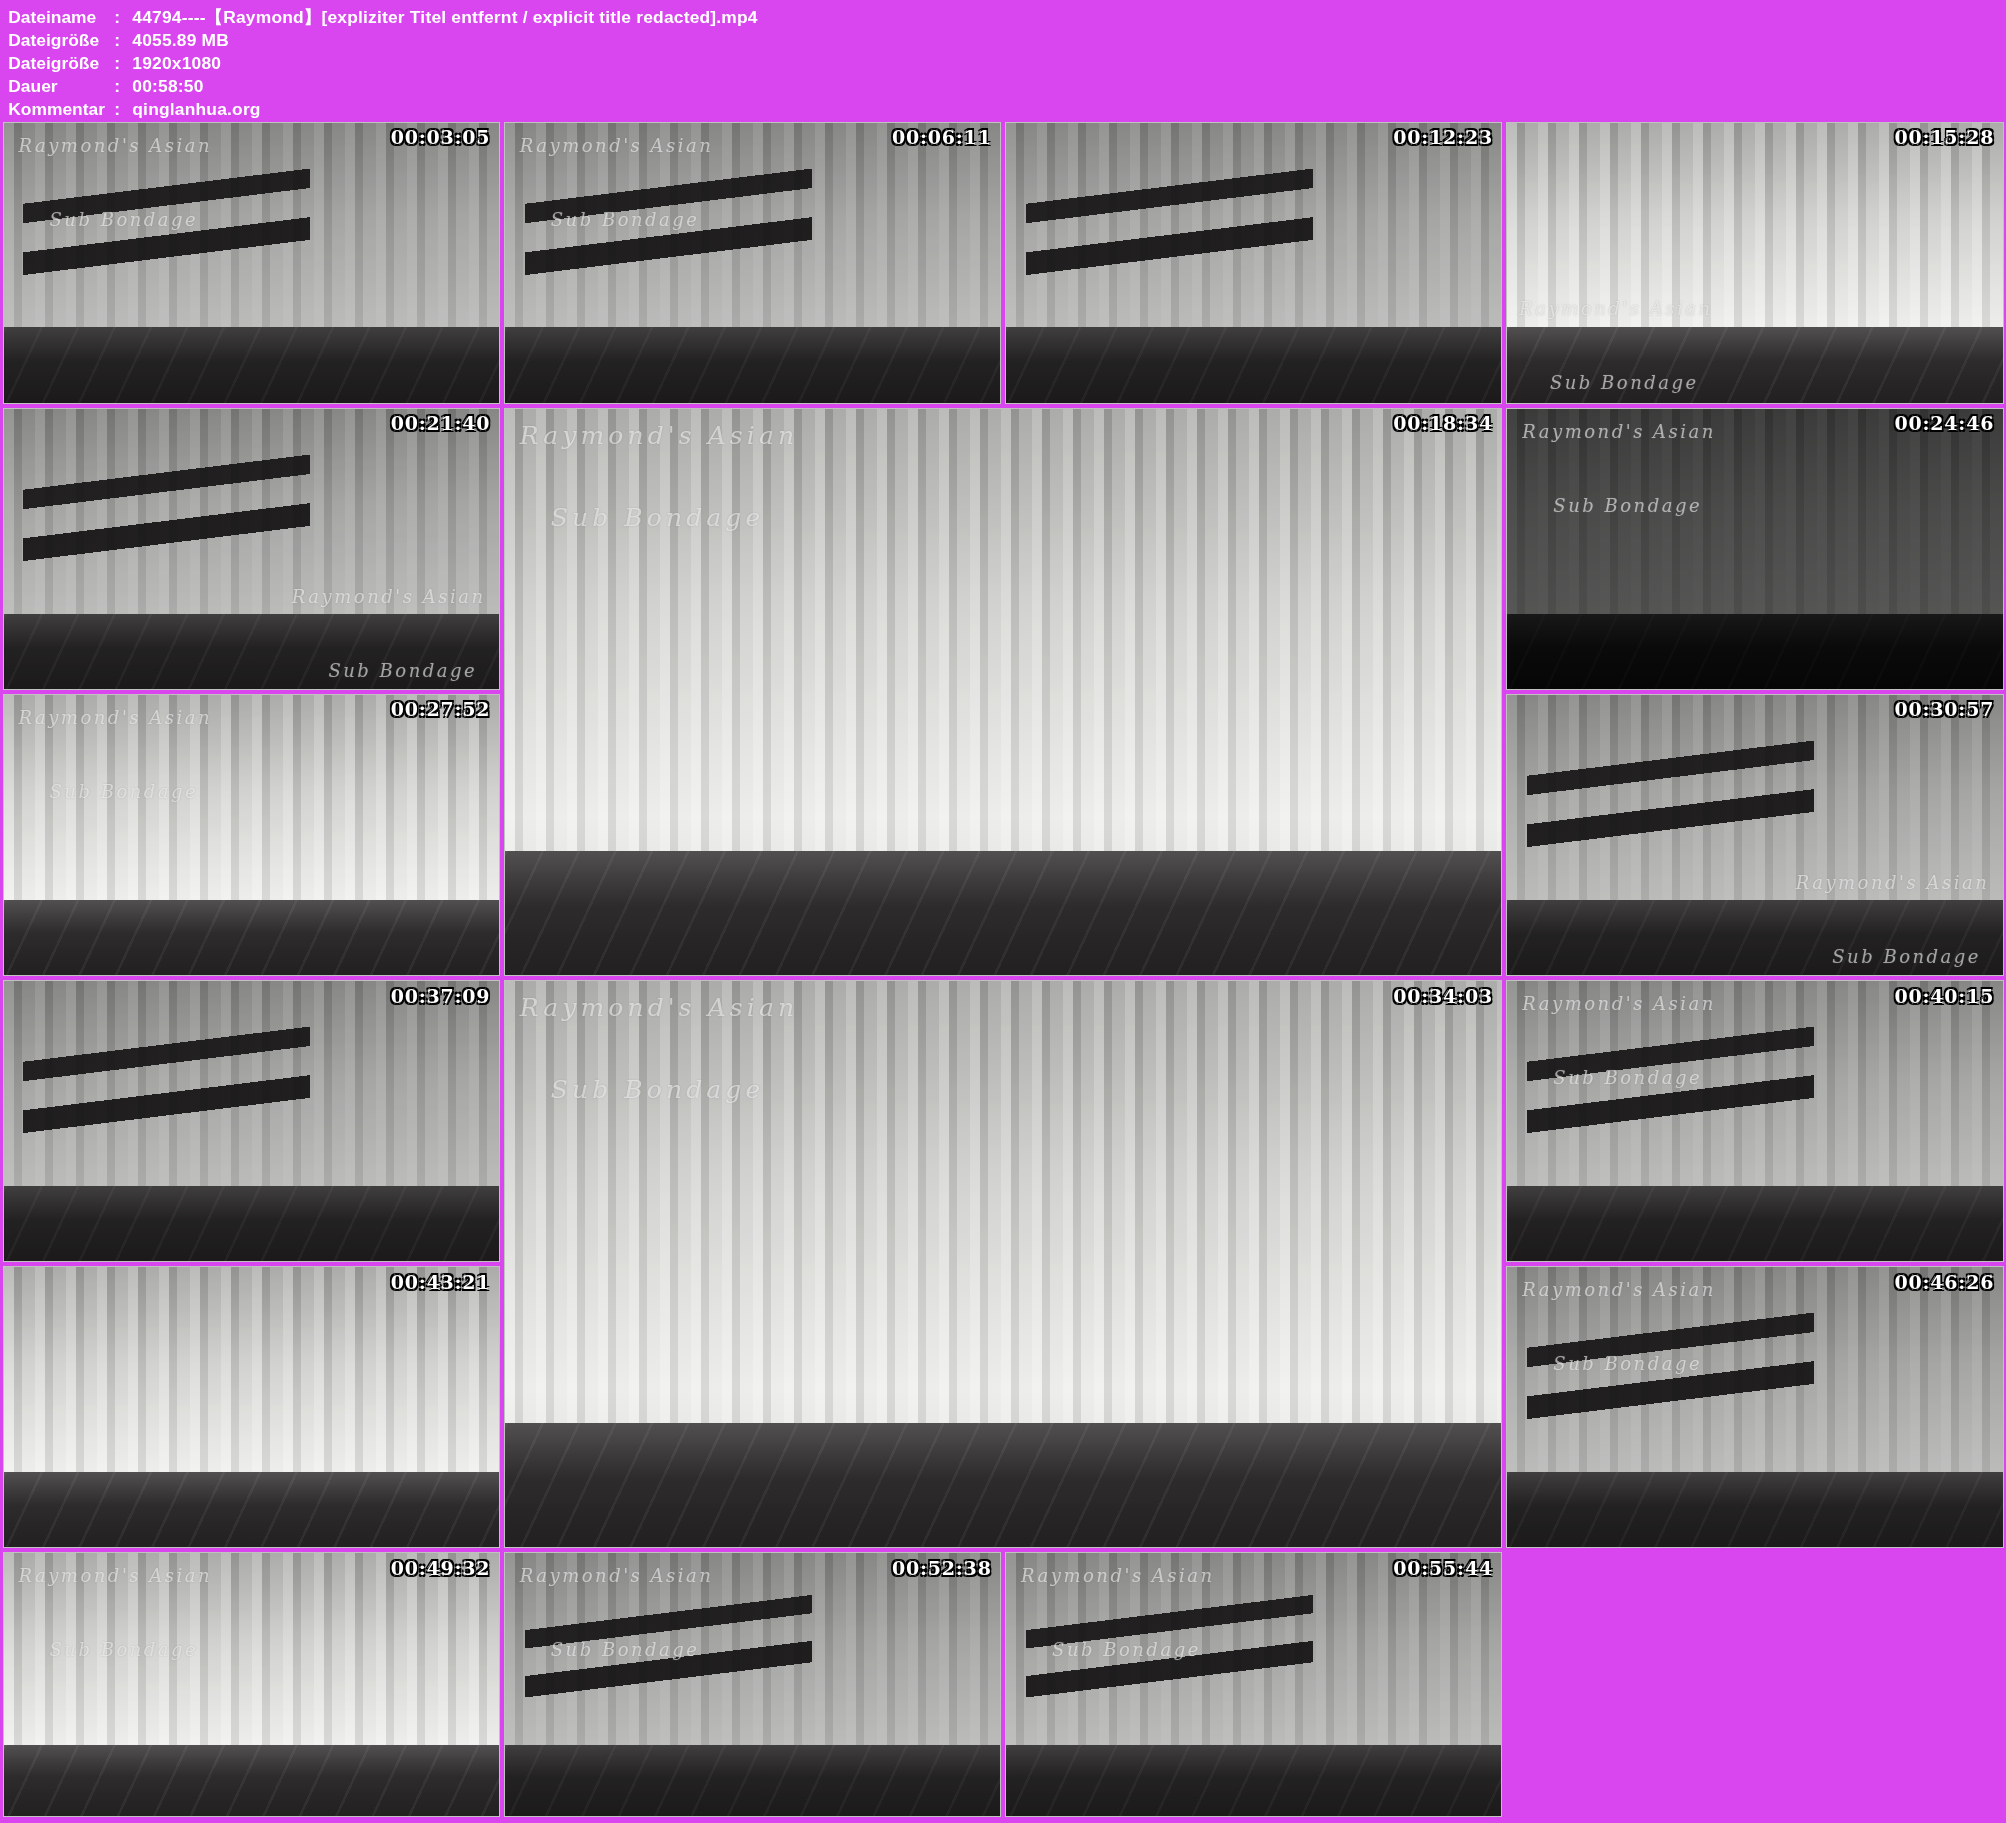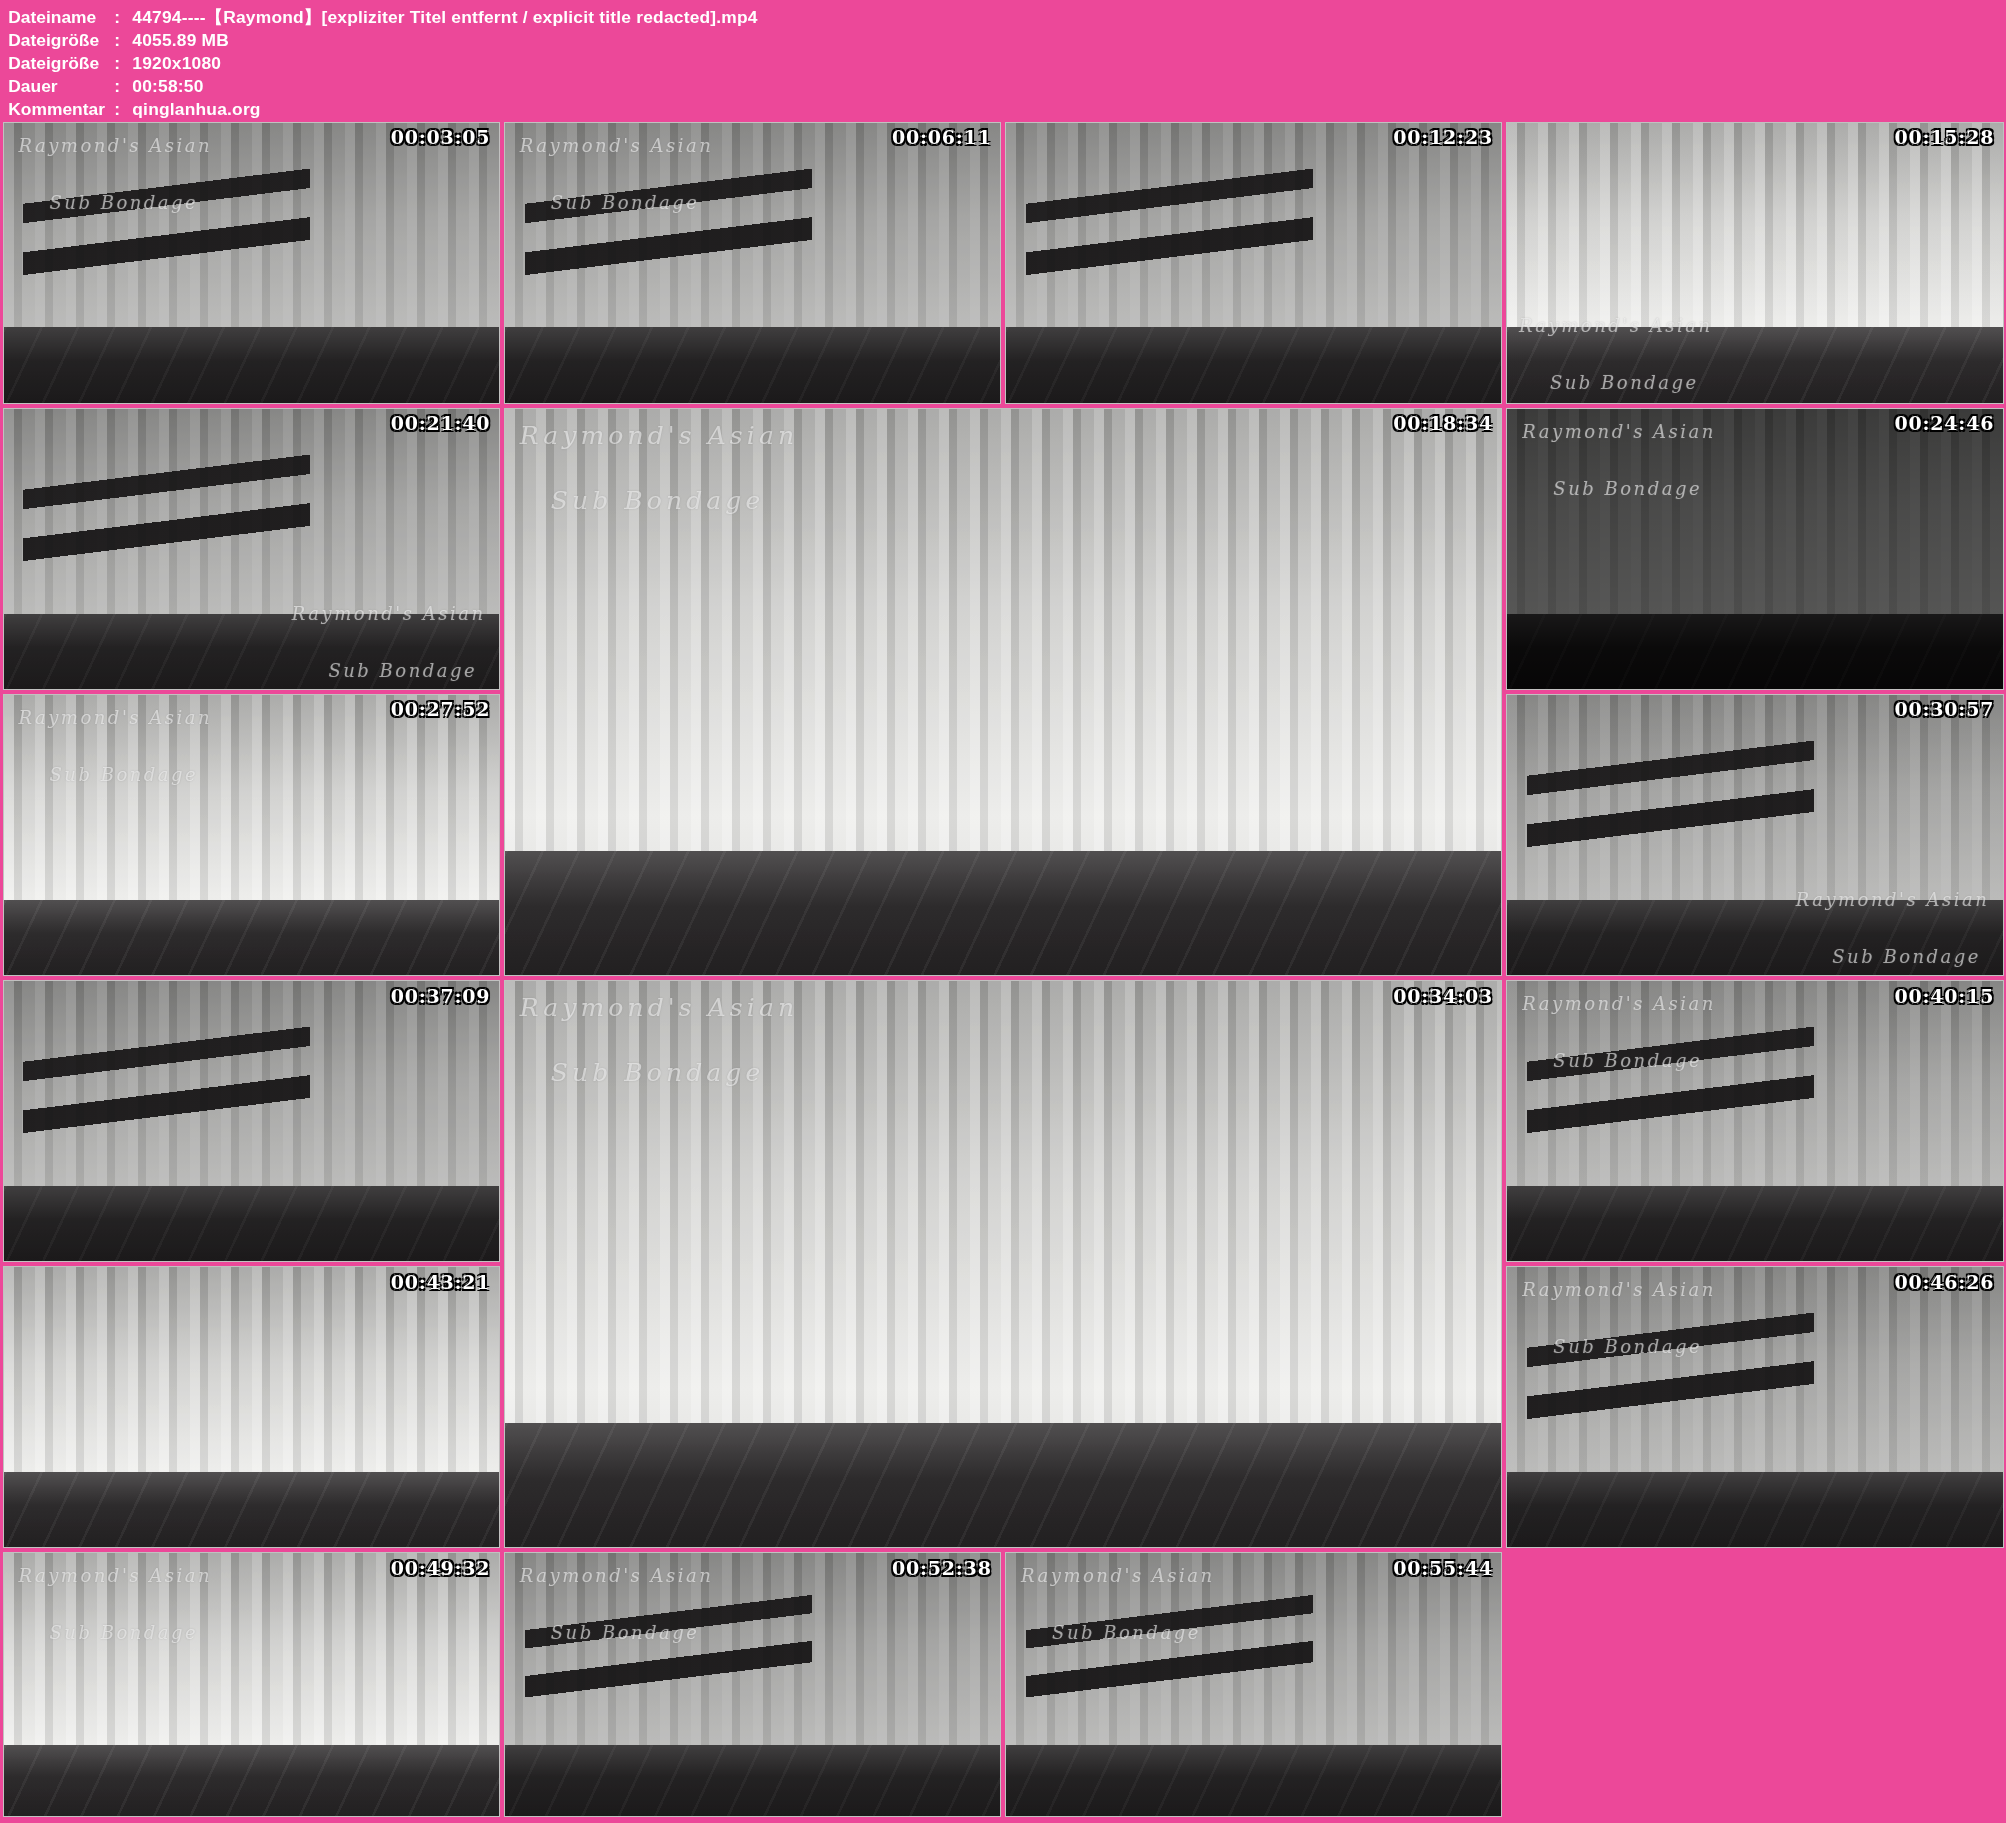--- a/index.html
+++ b/index.html
@@ -5,21 +5,21 @@
   html, body {
     margin: 0;
     padding: 0;
     background: #333333;
     font-family: "Liberation Sans", sans-serif;
   }
   #sheet {
     position: relative;
     width: 2006px;
     height: 1823px;
-    background: #ec4899;
+    background: #d946ef;
     overflow: hidden;
   }
 
   
   .meta {
     box-sizing: border-box;
     height: 122px;
     padding: 5.8px 0 0 8.3px;
     color: #ffffff;
   }
@@ -117,20 +117,21 @@
     z-index: 2;
     display: flex;
     flex-direction: column;
     color: rgba(255,255,255,0.55);
     font-family: "DejaVu Serif", serif;
     font-style: italic;
     font-size: 18px;
     letter-spacing: 2.5px;
     text-shadow: 0 0 1.7px rgba(120,120,120,0.4);
     pointer-events: none;
+    gap: 17px;
   }
   .wm span:nth-child(2) { padding-left: 31px; margin-top: 36px; }
   .wm-tl .wm { top: 11.6px; left: 15px; }
   .wm-bl .wm { bottom: 10px; left: 11.6px; }
   .wm-br .wm { bottom: 8.3px; right: 13.2px; text-align: right; }
   .wm-br .wm span:nth-child(2) { padding-left: 0; padding-right: 8.3px; }
   .cell-big1 .wm, .cell-big2 .wm { font-size: 25px; letter-spacing: 4.1px; }
 </style>
 </head>
 <body>

